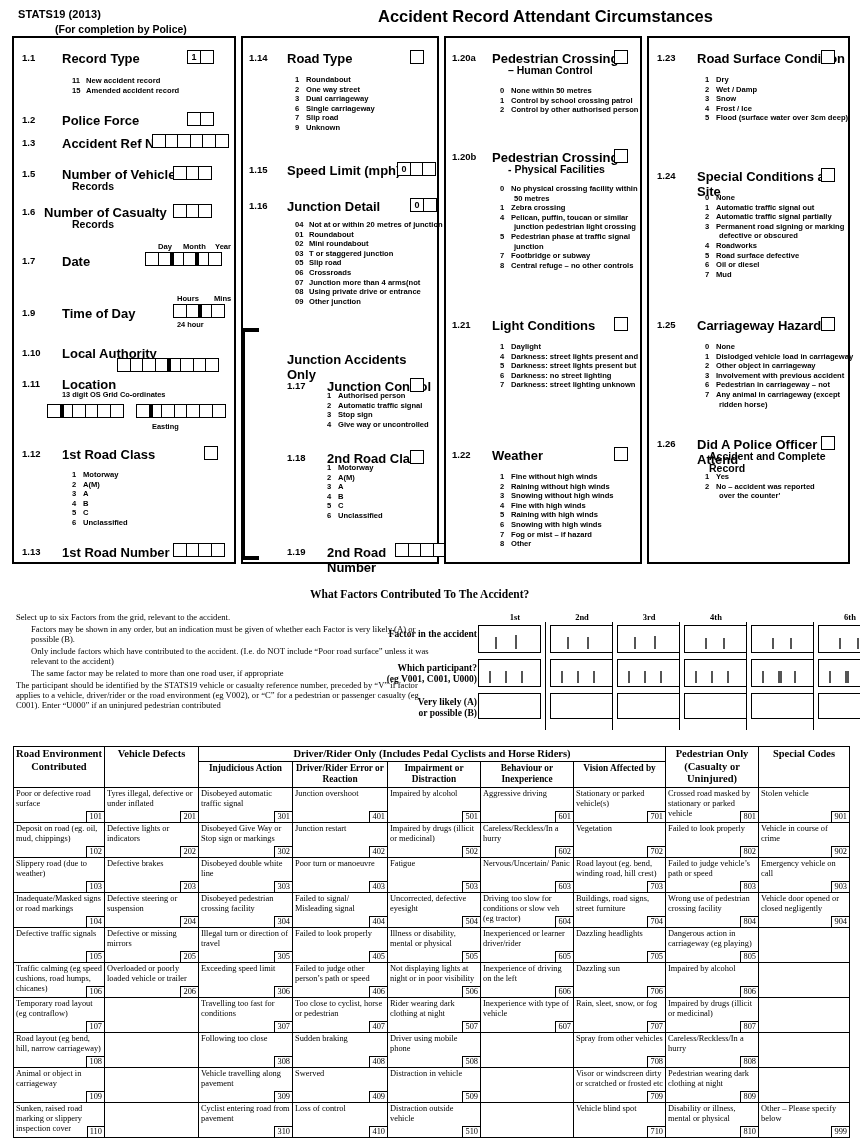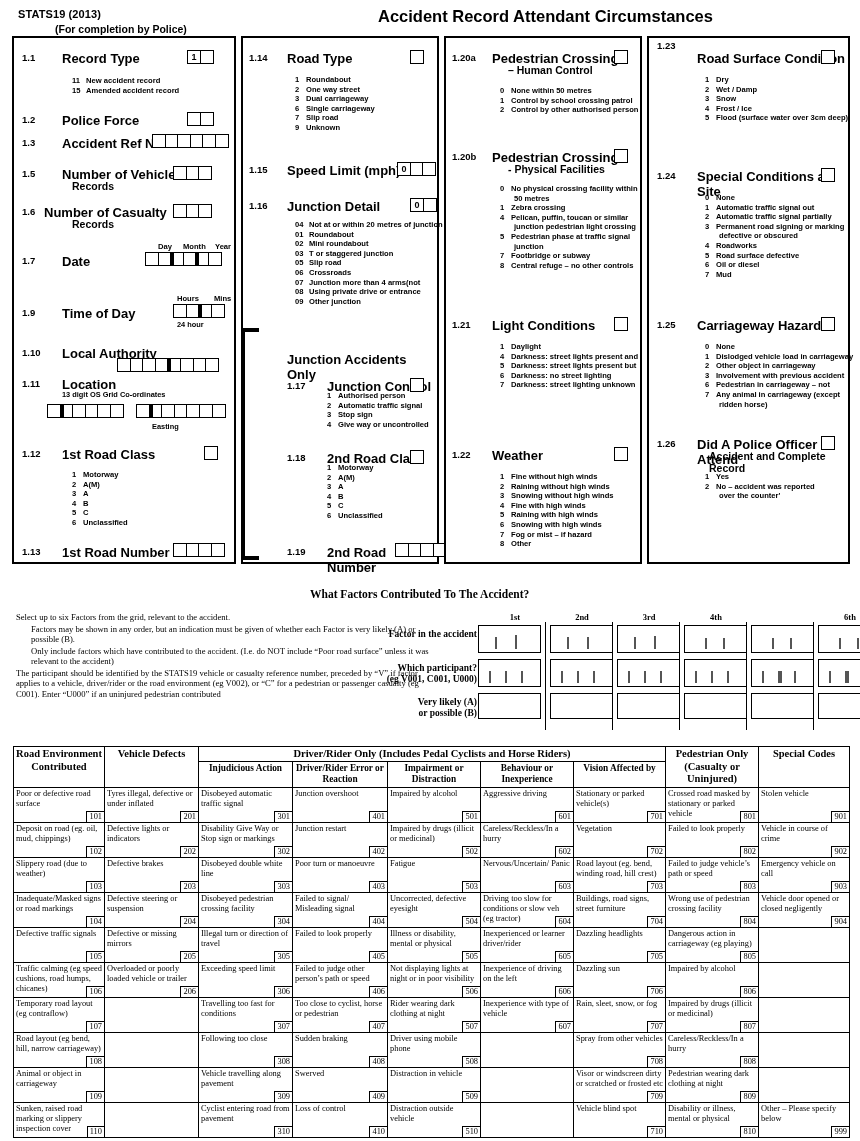--- a/index.html
+++ b/index.html
@@ -409,21 +409,21 @@
       <span class="o"><i>3</i>Snowing without high winds</span>
       <span class="o"><i>4</i>Fine with high winds</span>
       <span class="o"><i>5</i>Raining with high winds</span>
       <span class="o"><i>6</i>Snowing with high winds</span>
       <span class="o"><i>7</i>Fog or mist – if hazard</span>
       <span class="o"><i>8</i>Other</span>
     </div>
   </div>
 
   <div class="panel p4">
-    <div class="num" style="left:8px; top:2px;">1.23</div>
+    <div class="num" style="left:8px; top:14px;">1.23</div>
     <div class="ttl" style="left:48px; top:13px;">Road Surface Condition</div>
     <div class="bx" style="left:172px; top:12px;"></div>
     <div class="sub" style="left:56px; top:37px;">
       <span class="o"><i>1</i>Dry</span>
       <span class="o"><i>2</i>Wet / Damp</span>
       <span class="o"><i>3</i>Snow</span>
       <span class="o"><i>4</i>Frost / Ice</span>
       <span class="o"><i>5</i>Flood (surface water over 3cm deep)</span>
     </div>
 
@@ -466,20 +466,21 @@
     </div>
   </div>
 </div>
 
 <div class="factors-title">What Factors Contributed To The Accident?</div>
 
 <div class="instr">
   <p>Select up to six Factors from the grid, relevant to the accident.</p>
   <p class="ind sp">Factors may be shown in any order, but an indication must be given of whether each Factor is very likely (A) or possible (B).</p>
   <p class="ind sp">Only include factors which have contributed to the accident. (I.e. do NOT include “Poor road surface” unless it was relevant to the accident)</p>
+  <p class="ind sp">The same factor may be related to more than one road user, if appropriate</p>
   <p class="sp">The participant should be identified by the STATS19 vehicle or casualty reference number, preceded by “V” if factor applies to a vehicle, driver/rider or the road environment (eg V002), or “C” for a pedestrian or passenger casualty (eg C001). Enter “U000” if an uninjured pedestrian contributed</p>
 </div>
 
 <div class="fgrid">
 
   <div class="fg-col-head" style="left:30px;  top:0px; width:66px;">1st</div>
   <div class="fg-col-head" style="left:97px;  top:0px; width:66px;">2nd</div>
   <div class="fg-col-head" style="left:164px; top:0px; width:66px;">3rd</div>
   <div class="fg-col-head" style="left:231px; top:0px; width:66px;">4th</div>
   <div class="fg-col-head" style="left:298px; top:0px; width:66px;margin-top:16px;">5th</div>
@@ -655,21 +656,21 @@
           </div>
         </td>
         <td>
           <div class="cellwrap">
             <span class="ctxt">Defective lights or indicators</span>
             <span class="ccode">202</span>
           </div>
         </td>
         <td>
           <div class="cellwrap">
-            <span class="ctxt">Disability Give Way or Stop sign or markings</span>
+            <span class="ctxt">Disobeyed Give Way or Stop sign or markings</span>
             <span class="ccode">302</span>
           </div>
         </td>
         <td>
           <div class="cellwrap">
             <span class="ctxt">Junction restart</span>
             <span class="ccode">402</span>
           </div>
         </td>
         <td>

